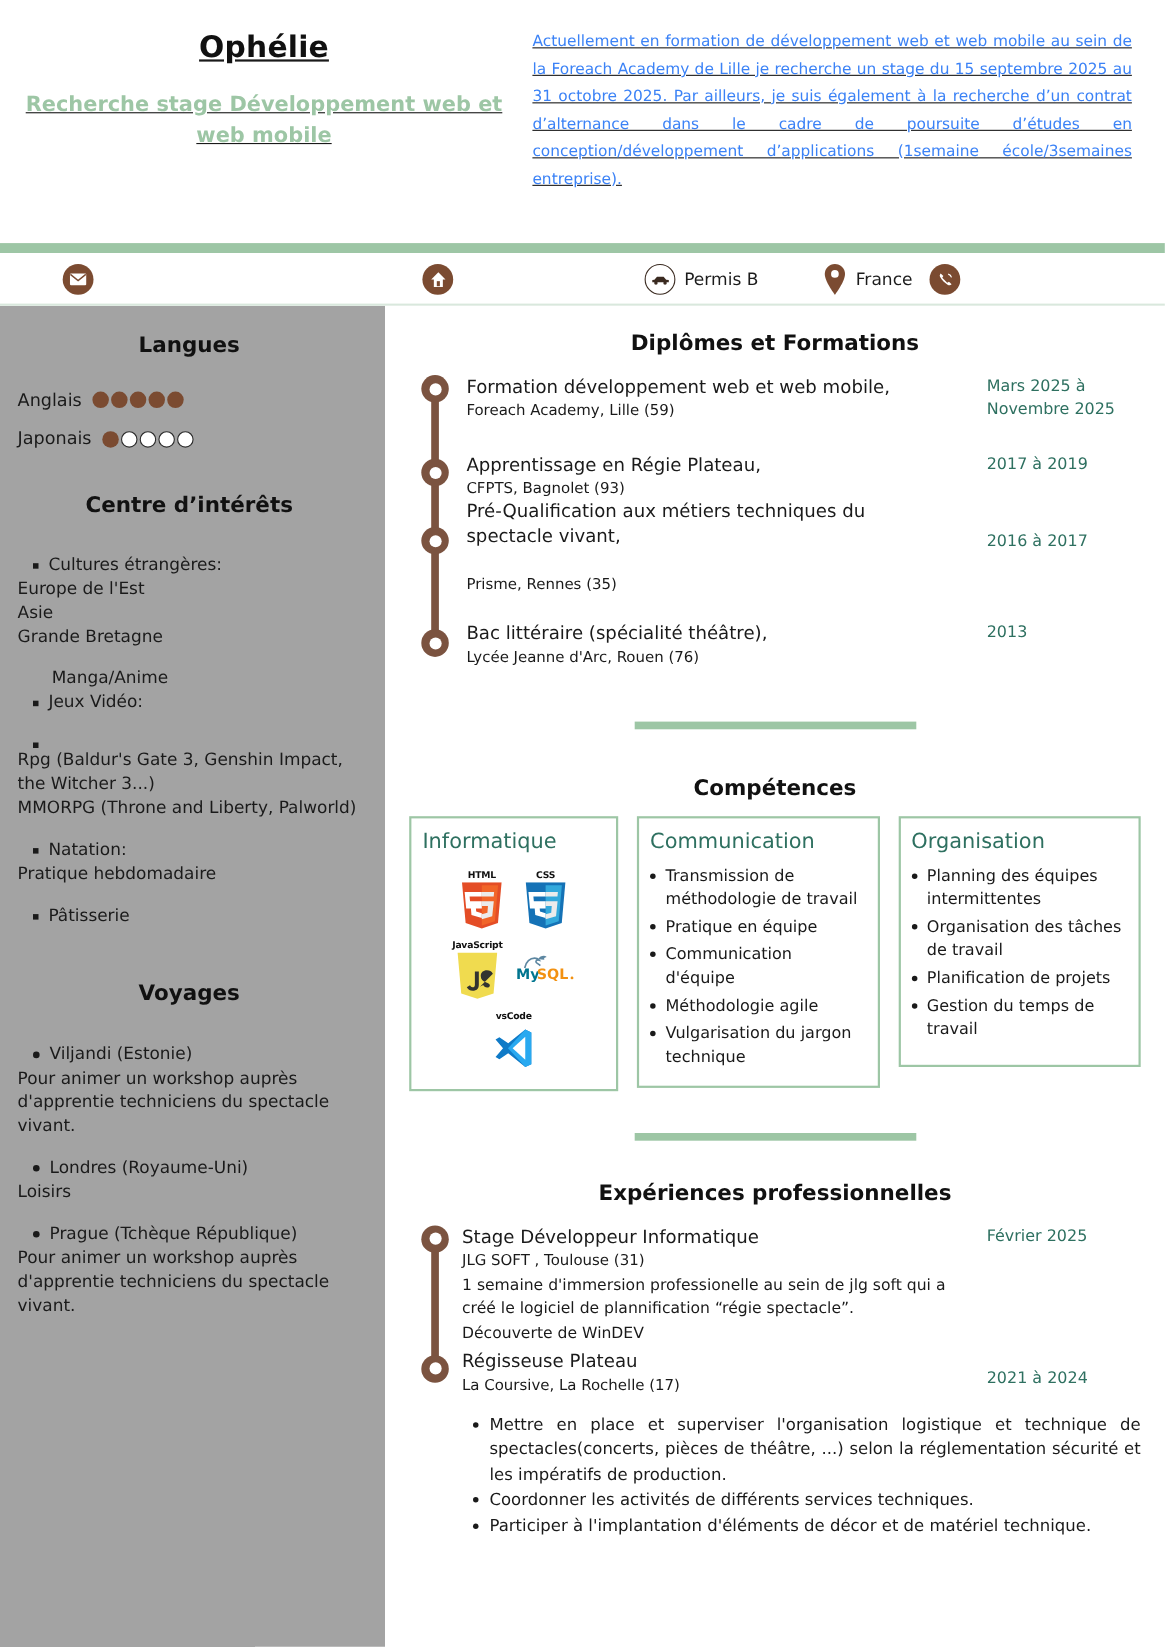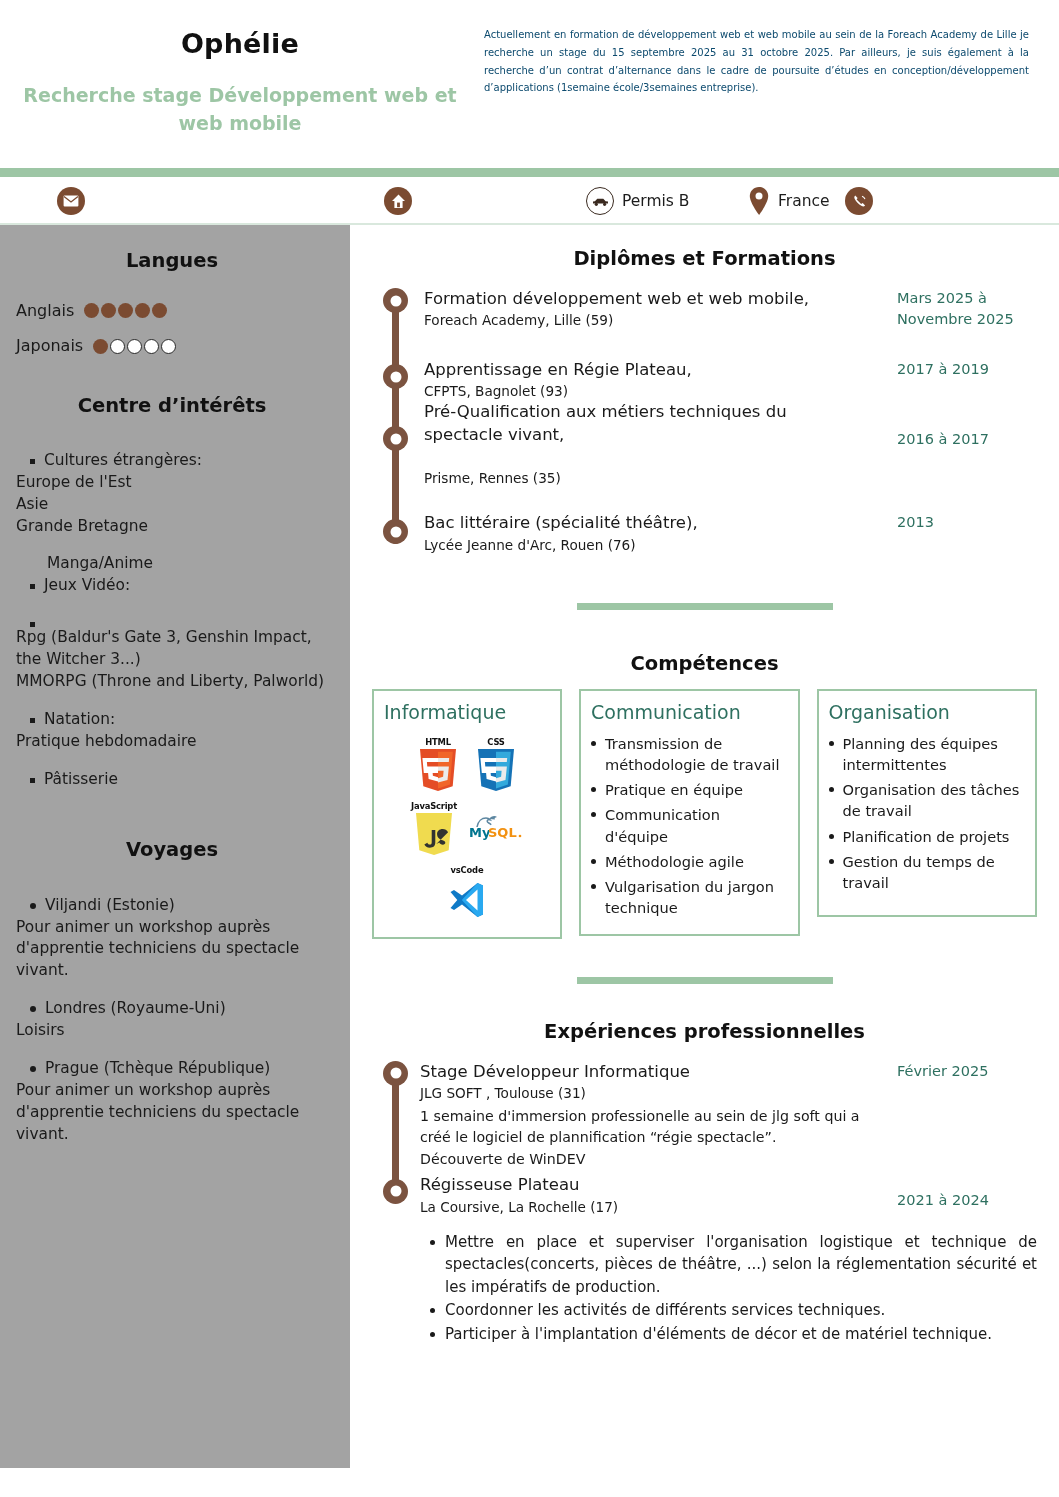--- a/index.html
+++ b/index.html
@@ -10,21 +10,22 @@
     font-family:"DejaVu Sans","Liberation Sans",sans-serif;
     color:#1a1a1a;
     position:relative;
     overflow:hidden;
   }
 
   
   .header {
     display:flex;
     padding:14px 14px 0 14px;
-    height:168px;
+    height:221px;
+    text-decoration:underline;
   }
   .header-left {
     width:452px;
     text-align:center;
     padding-top:14px;
   }
   .name {
     font-size:27px;
     font-weight:bold;
     color:#111;
@@ -34,24 +35,24 @@
   .tagline {
     margin-top:22px;
     font-size:19px;
     font-weight:bold;
     color:#9dc6a5;
     line-height:1.45;
   }
   .header-right {
     flex:1;
     padding:12px 16px 0 18px;
-    font-size:10px;
+    font-size:14px;
     line-height:1.78;
     text-align:justify;
-    color:#0c4a6e;
+    color:#3b82f6;
   }
 
   
   .green-rule {
     height:9px;
     background:#9dc6a5;
     width:100%;
   }
   .contact-bar {
     height:48px;

